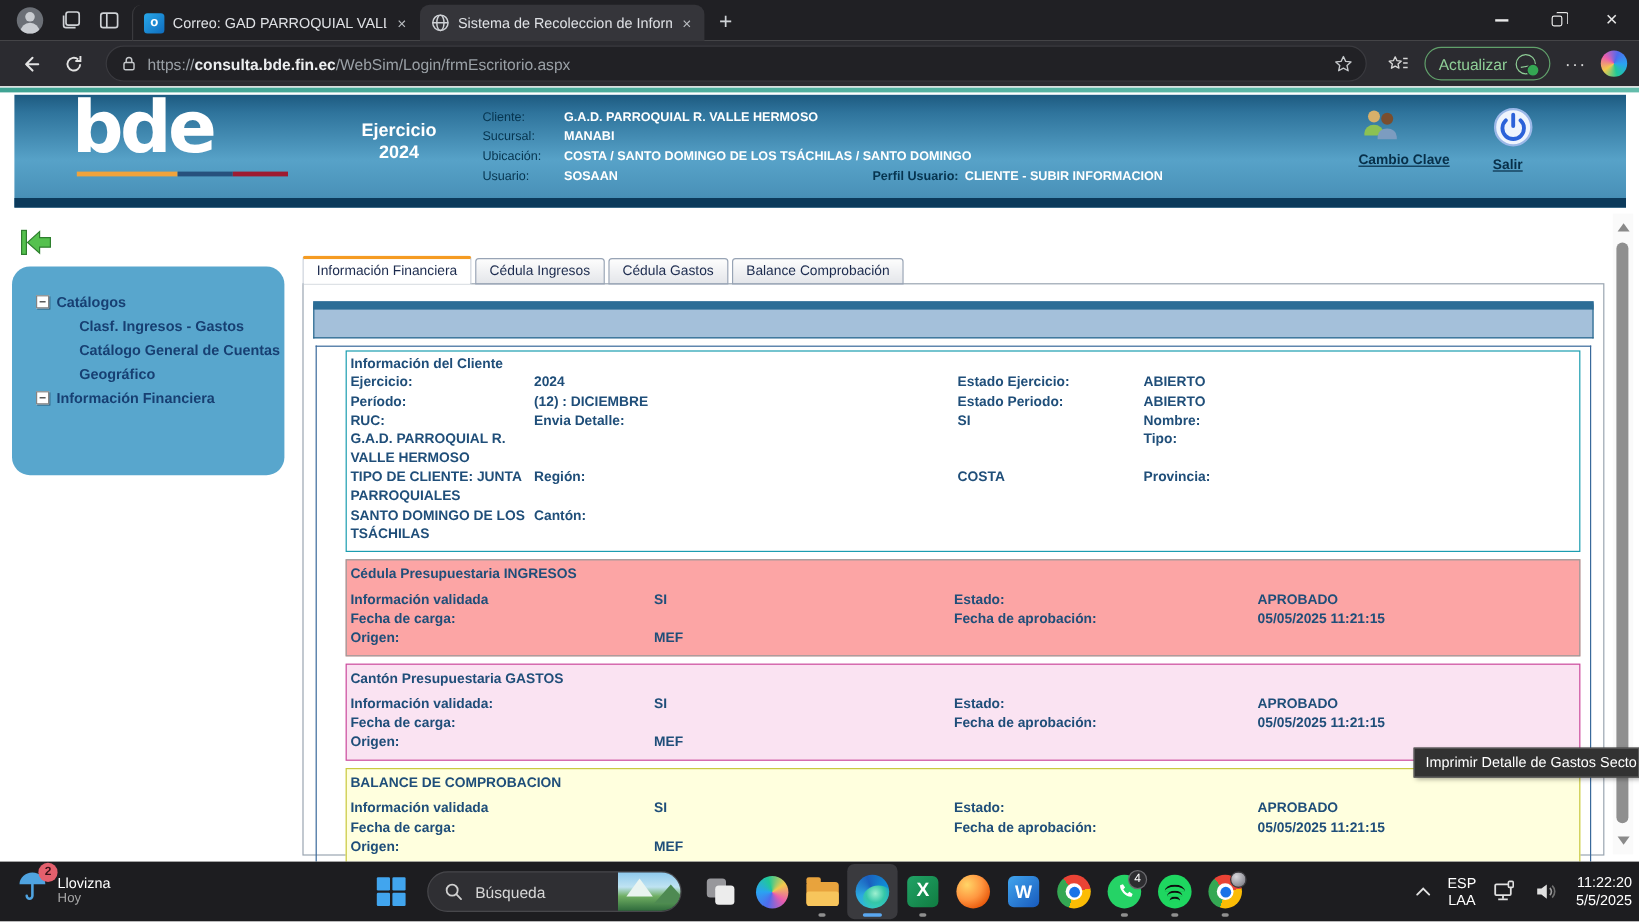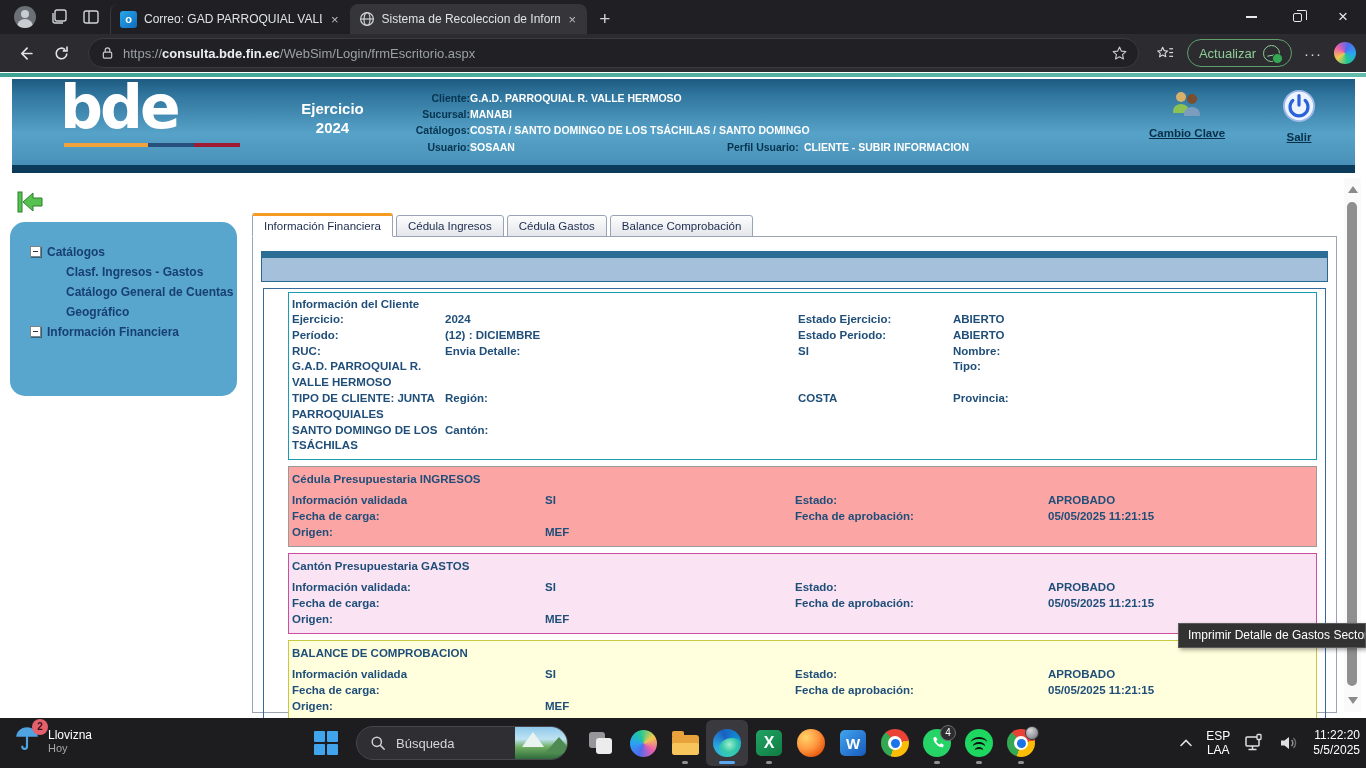--- a/index.html
+++ b/index.html
@@ -49,25 +49,25 @@
   .site-header { position:absolute; left:12px; top:7px; width:1343px; height:94px; background:linear-gradient(180deg,#1d5a80 0%,#2f749c 16%,#57a2c8 58%,#4a92b9 88%,#3f86ad 100%); }
   .hdr-strip { position:absolute; left:0; bottom:0; width:100%; height:8px; background:#0c3a5b; }
   .logo { position:absolute; left:48px; top:-4px; color:#fff; font-size:60px; font-weight:800; letter-spacing:-3px; line-height:64px; font-family:"DejaVu Sans","Liberation Sans",sans-serif; }
   .logo-bar { position:absolute; left:52px; top:64px; width:176px; height:4px; display:flex; }
   .logo-bar .seg1 { width:48%; background:#f0a33c; }
   .logo-bar .seg2 { width:26%; background:#27507c; }
   .logo-bar .seg3 { width:26%; background:#9e1b32; }
   .ejercicio { position:absolute; left:268px; top:20px; width:105px; text-align:center; color:#fff; font-weight:bold; font-size:15px; line-height:19px; }
   .hdr-fields { position:absolute; left:390px; top:11px; font-size:10.5px; line-height:16.2px; }
   .hf-row { display:flex; }
-  .hf-label { width:68px; color:#06344f; font-weight:bold;text-align:right; }
+  .hf-label { width:68px; color:#06344f; font-weight:normal; }
   .hf-value { color:#fff; font-weight:bold; }
   .hf-value.w1 { width:257px; }
   .hf-plabel { width:77px; color:#06344f; font-weight:bold; }
-  .hdr-link { position:absolute; top:10px; width:110px; text-align:center; cursor:pointer; }
+  .hdr-link { position:absolute; top:10px; width:110px; cursor:pointer; }
   .hdr-link .lbl { display:block; margin-top:4px; color:#072f49; font-weight:bold; font-size:11.5px; text-decoration:underline; }
   .link-clave { left:1120px; }
   .link-salir { left:1232px; }
 
   .back-arrow { position:absolute; left:16px; top:118px; cursor:pointer; }
 
   .sidebar { position:absolute; left:10px; top:150px; width:227px; height:174px; background:#58a6cd; border-radius:15px; padding-top:20px; }
   .nav-item { position:relative; height:20px; line-height:20px; font-size:12px; font-weight:bold; color:#173f72; cursor:pointer; white-space:nowrap; }
   .nav-item.lvl0 { padding-left:37px; }
   .nav-item.lvl1 { padding-left:56px; }
@@ -242,21 +242,21 @@
       <div class="hdr-fields">
         <div class="hf-row">
             <span class="hf-label">Cliente:</span>
             <span class="hf-value">G.A.D. PARROQUIAL R. VALLE HERMOSO</span>
           </div>
         <div class="hf-row">
             <span class="hf-label">Sucursal:</span>
             <span class="hf-value">MANABI</span>
           </div>
         <div class="hf-row">
-            <span class="hf-label">Catálogos:</span>
+            <span class="hf-label">Ubicación:</span>
             <span class="hf-value">COSTA / SANTO DOMINGO DE LOS TSÁCHILAS / SANTO DOMINGO</span>
           </div>
         <div class="hf-row">
             <span class="hf-label">Usuario:</span>
             <span class="hf-value w1">SOSAAN</span>
             <span class="hf-plabel">Perfil Usuario:</span>
             <span class="hf-value">CLIENTE - SUBIR INFORMACION</span>
           </div>
       </div>
       <div class="hdr-link link-clave">

